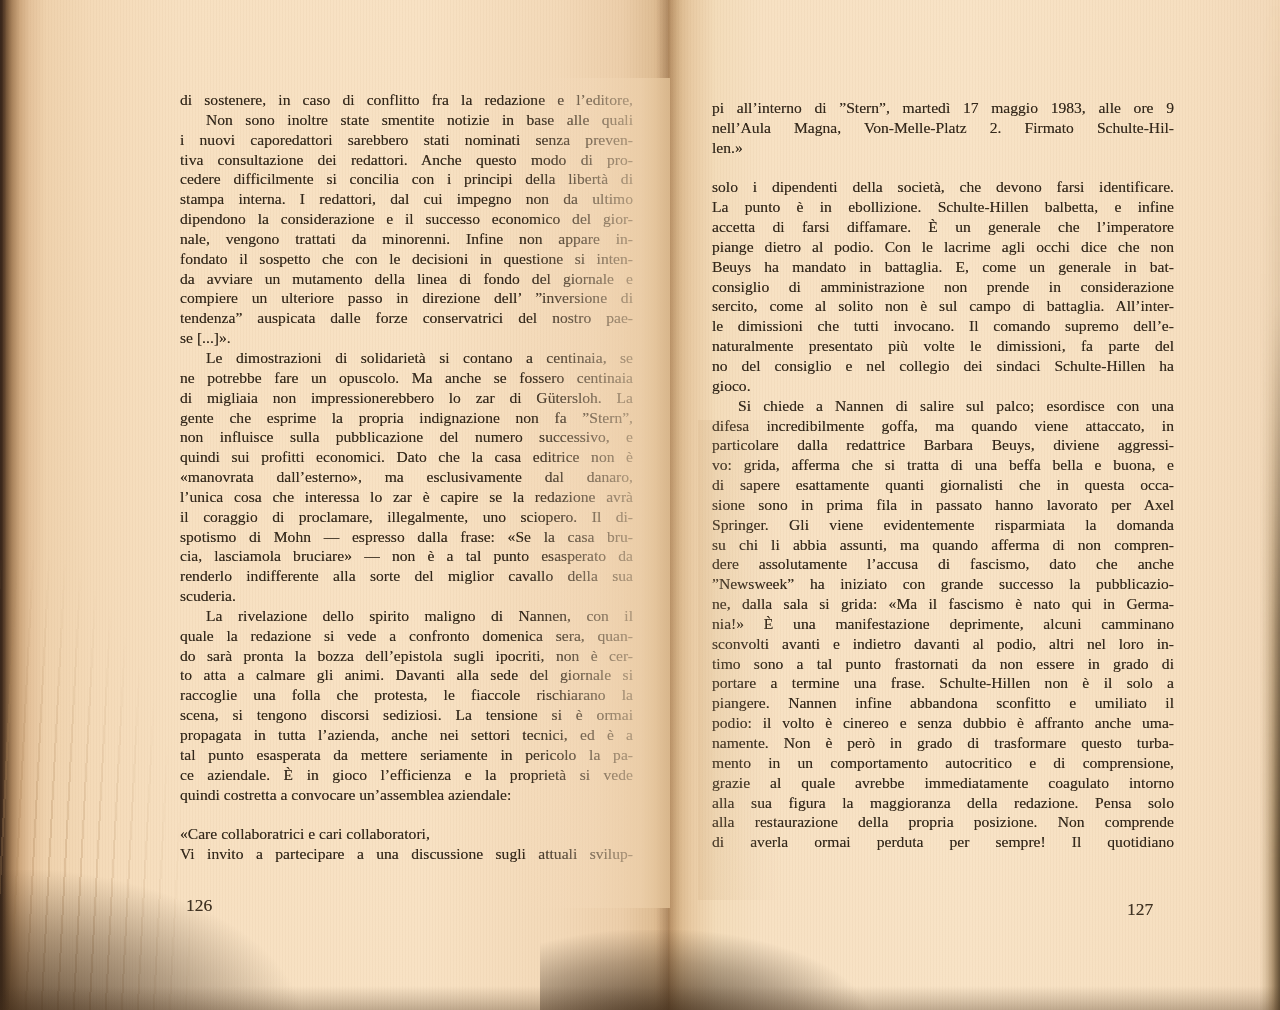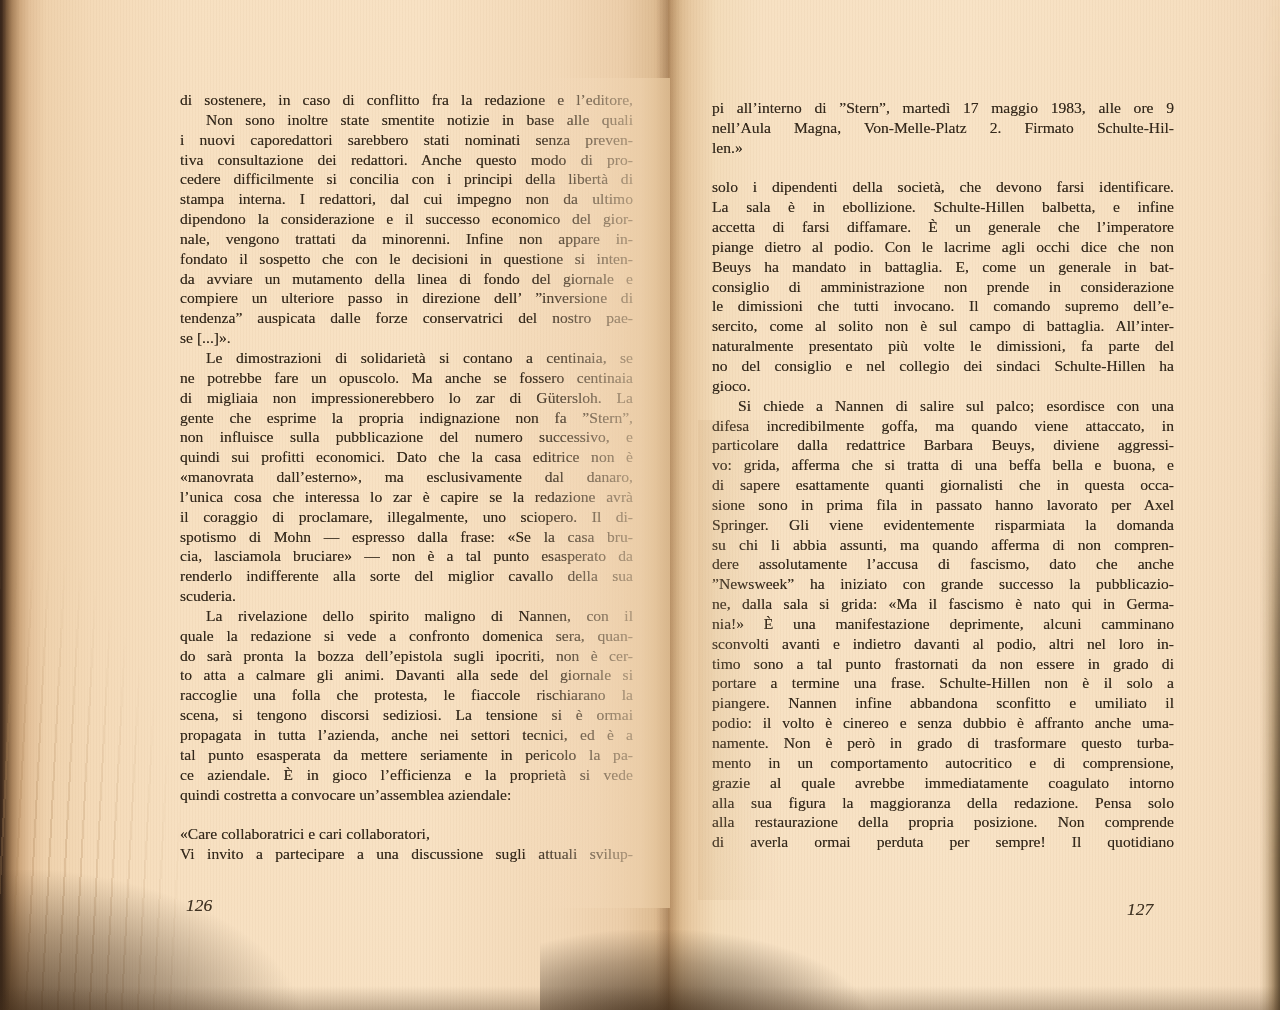--- a/index.html
+++ b/index.html
@@ -37,21 +37,21 @@
     position:absolute;z-index:3;color:#33281b;
     font-size:15.6px;line-height:19.85px;
     text-shadow:0 0 0.5px rgba(51,40,27,0.55);
   }
   .text-col.left-col{left:180px;top:90px;width:453px;}
   .text-col.right-col{left:712px;top:98px;width:462px;}
   .line{white-space:normal;}
   .line.just{text-align:justify;text-align-last:justify;}
   .line.indent{text-indent:26px;}
   .pageno{
-    position:absolute;z-index:3;font-style:italic;font-size:17.5px;color:#3f3222;
+    position:absolute;z-index:3;font-size:17.5px;color:#3f3222;
     text-shadow:0 0 0.5px rgba(63,50,34,0.5);
   }
   .pageno.left-no{left:186px;top:895px;}
   .pageno.right-no{left:1127px;top:899px;}
   
   .left-gutter-fade{
     position:absolute;left:522px;top:78px;width:148px;height:830px;z-index:4;
     background:linear-gradient(90deg,rgba(247,224,196,0) 0%,rgba(244,218,186,0.42) 48%,rgba(238,209,172,0.72) 80%,rgba(224,191,148,0.85) 100%);
     pointer-events:none;
   }
@@ -141,27 +141,27 @@
       <div class="line">&nbsp;</div>
       <div class="line">«Care collaboratrici e cari collaboratori,</div>
       <div class="line just">Vi invito a partecipare a una discussione sugli attuali svilup-</div>
     </div>
   <div class="text-col right-col">
       <div class="line just">pi all’interno di ”Stern”, martedì 17 maggio 1983, alle ore 9</div>
       <div class="line just">nell’Aula Magna, Von-Melle-Platz 2. Firmato Schulte-Hil-</div>
       <div class="line">len.»</div>
       <div class="line">&nbsp;</div>
       <div class="line just">solo i dipendenti della società, che devono farsi identificare.</div>
-      <div class="line just">La sala è in ebollizione. Schulte-Hillen balbetta, e infine</div>
+      <div class="line just">La punto è in ebollizione. Schulte-Hillen balbetta, e infine</div>
       <div class="line just">accetta di farsi diffamare. È un generale che l’imperatore</div>
       <div class="line just">piange dietro al podio. Con le lacrime agli occhi dice che non</div>
       <div class="line just">Beuys ha mandato in battaglia. E, come un generale in bat-</div>
       <div class="line just">consiglio di amministrazione non prende in considerazione</div>
+      <div class="line just">sercito, come al solito non è sul campo di battaglia. All’inter-</div>
       <div class="line just">le dimissioni che tutti invocano. Il comando supremo dell’e-</div>
-      <div class="line just">sercito, come al solito non è sul campo di battaglia. All’inter-</div>
       <div class="line just">naturalmente presentato più volte le dimissioni, fa parte del</div>
       <div class="line just">no del consiglio e nel collegio dei sindaci Schulte-Hillen ha</div>
       <div class="line">gioco.</div>
       <div class="line indent just">Si chiede a Nannen di salire sul palco; esordisce con una</div>
       <div class="line just">difesa incredibilmente goffa, ma quando viene attaccato, in</div>
       <div class="line just">particolare dalla redattrice Barbara Beuys, diviene aggressi-</div>
       <div class="line just">vo: grida, afferma che si tratta di una beffa bella e buona, e</div>
       <div class="line just">di sapere esattamente quanti giornalisti che in questa occa-</div>
       <div class="line just">sione sono in prima fila in passato hanno lavorato per Axel</div>
       <div class="line just">Springer. Gli viene evidentemente risparmiata la domanda</div>

